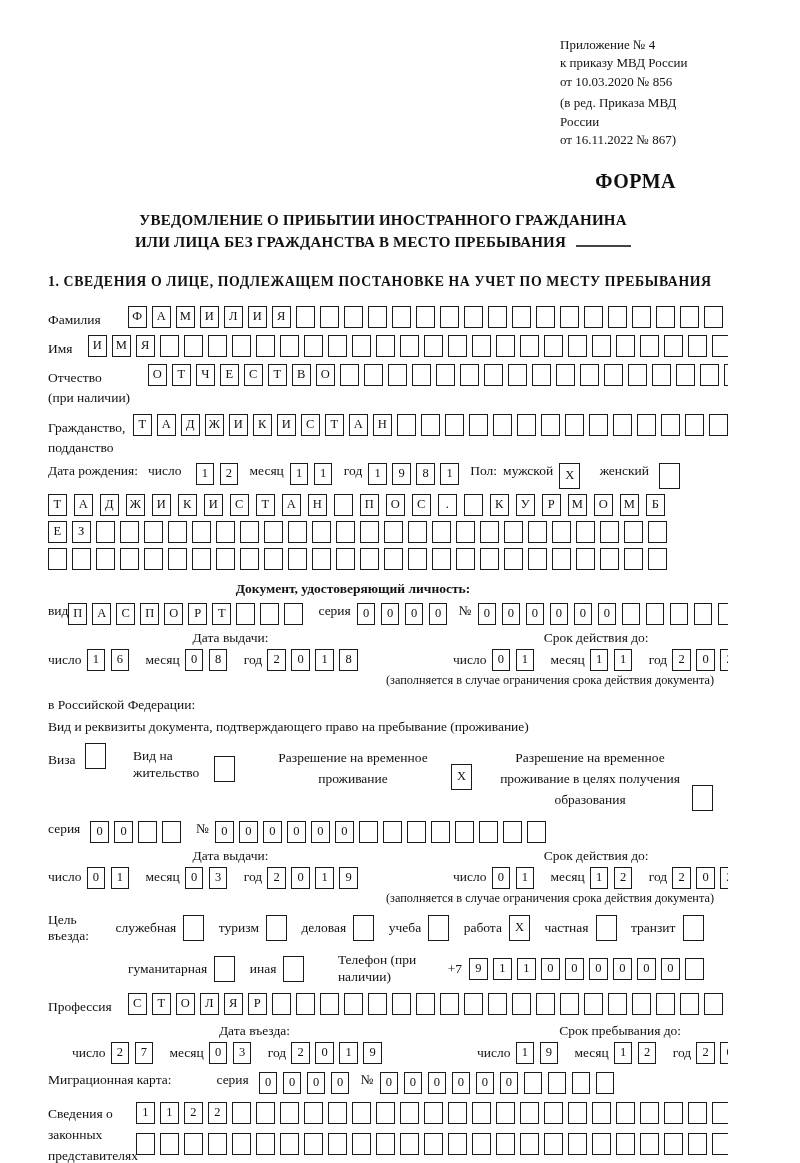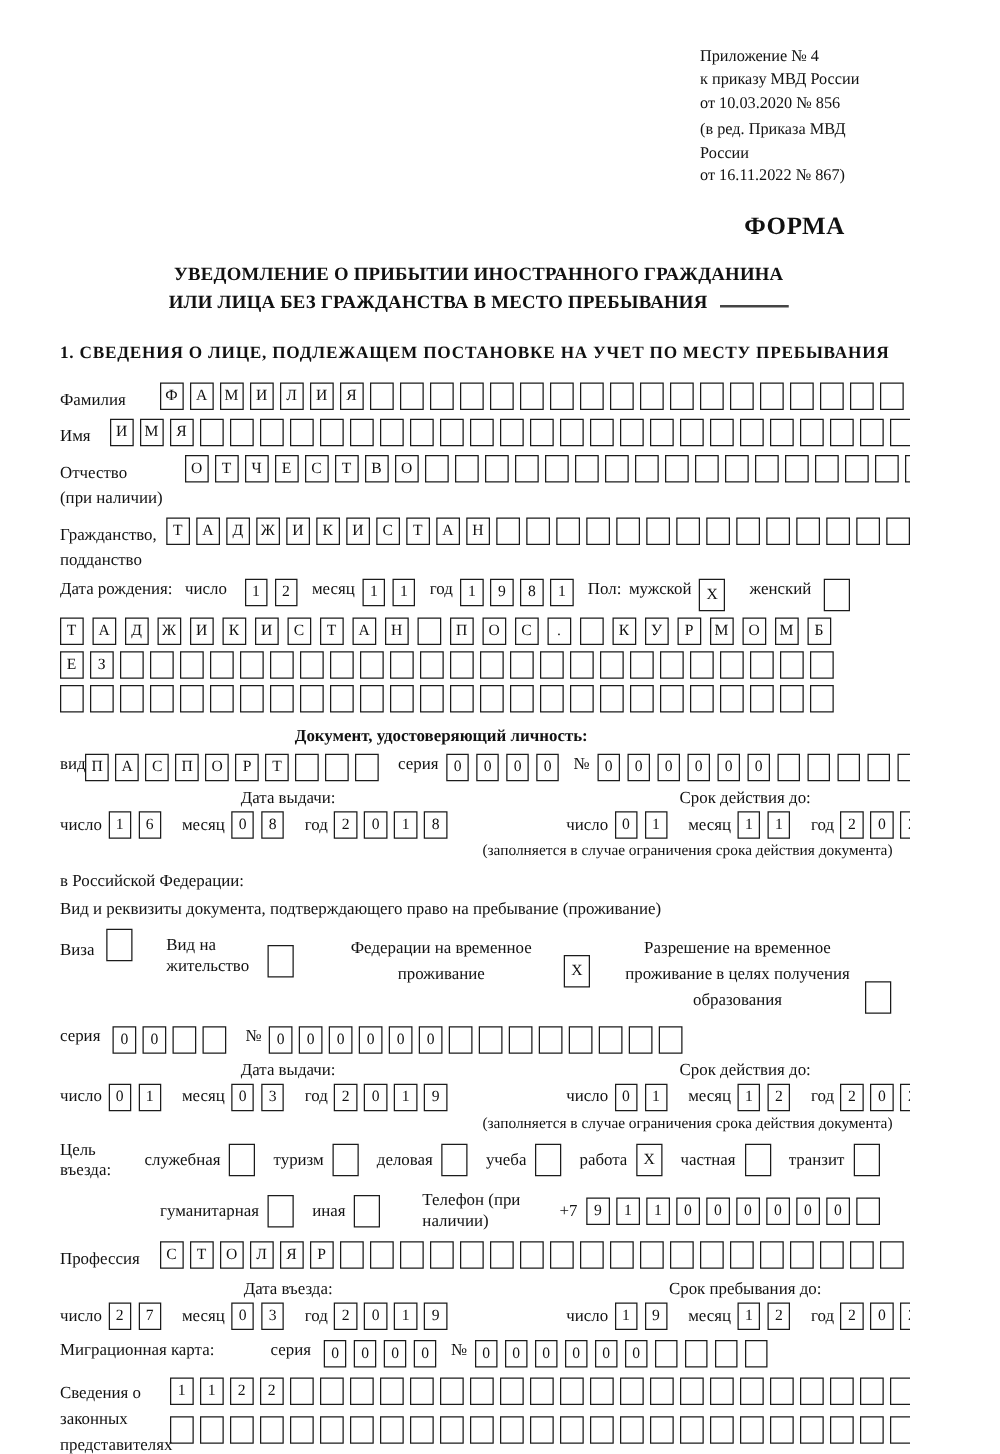--- a/index.html
+++ b/index.html
@@ -433,21 +433,21 @@
           <span class="cell"></span>
         </span>
     </span>
     <span class="opt" style="margin-right:24px;">
       <span class="lbl">Вид на жительство</span>
       <span class="cells cb-group">
           <span class="cell"></span>
         </span>
     </span>
     <span class="opt" style="margin-right:20px;">
-      <span class="optlbl-c w170">Федерации на временное проживание</span>
+      <span class="optlbl-c w170">Разрешение на временное проживание</span>
       <span class="cells cb-group">
           <span class="cell">X</span>
         </span>
     </span>
     <span class="opt">
       <span class="optlbl-c w185">Разрешение на временное проживание в целях получения образования</span>
       <span class="cells cb-group">
           <span class="cell"></span>
         </span>
     </span>
@@ -611,21 +611,21 @@
         <span class="cell"></span>
         <span class="cell"></span>
         <span class="cell"></span>
         <span class="cell"></span>
         <span class="cell"></span>
         <span class="cell"></span>
         <span class="cell"></span>
       </span>
   </div>
 
-  <div class="dates" style="margin-top:6px;">
+  <div class="dates" style="margin-top:6px;margin-left:24px;">
     <div class="dcol-l">
       <div class="dhead">Дата въезда:</div>
       <div class="dgrp">
         <span class="lbl">число</span>
         <span class="cells">
             <span class="cell">2</span>
             <span class="cell">7</span>
           </span>
         <span class="lbl">месяц</span>
         <span class="cells">

